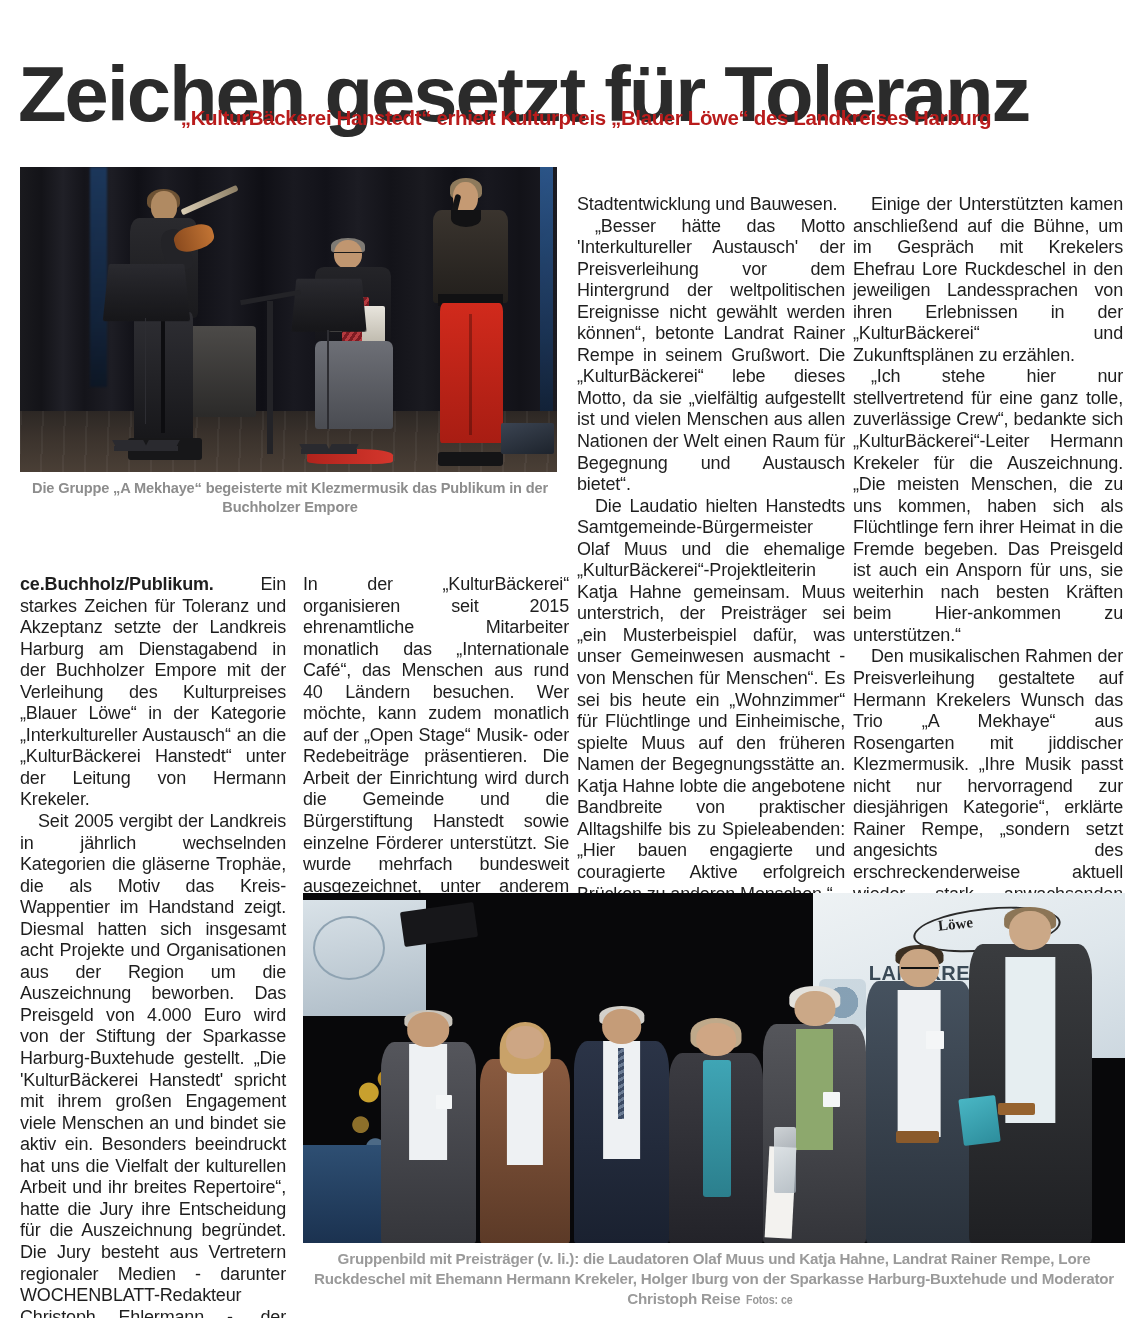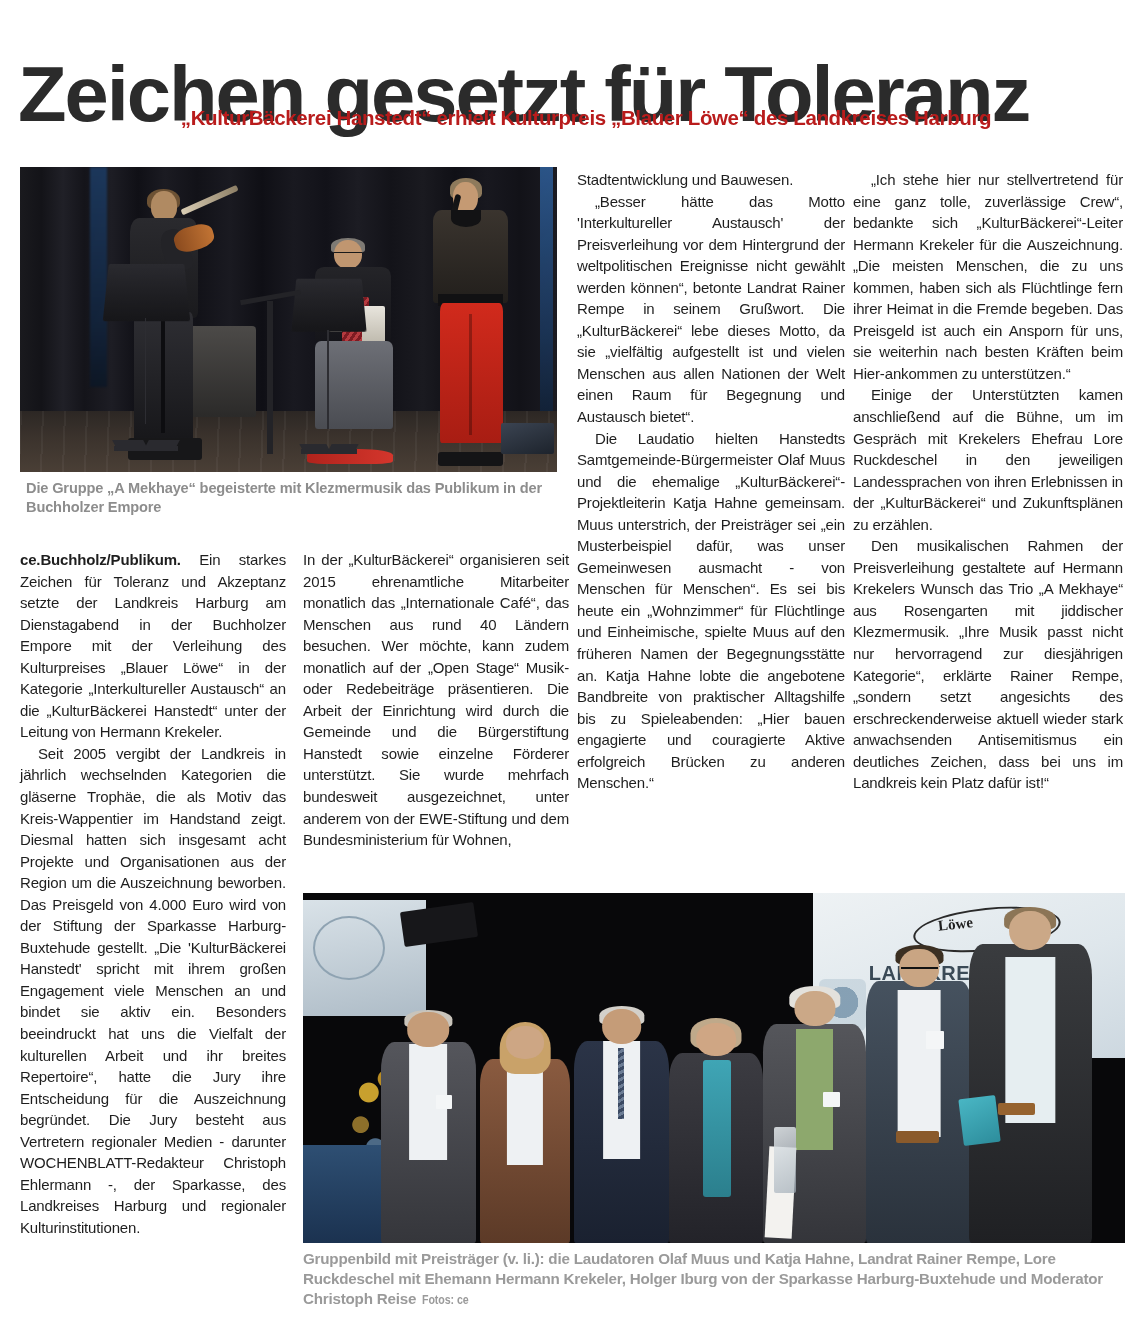--- a/index.html
+++ b/index.html
@@ -65,20 +65,21 @@
   }
   .photo-bottom {
     left: 303px;
     top: 893px;
     width: 822px;
     height: 350px;
   }
 
   .caption {
     position: absolute;
+    text-align: center;
     color: #8d8d8d;
     font-weight: 700;
     line-height: 1.33;
   }
   .caption-top {
     left: 26px;
     top: 479px;
     width: 528px;
     font-size: 14.6px;
     letter-spacing: -0.15px;
@@ -96,28 +97,29 @@
     letter-spacing: -0.1px;
     transform: scaleX(0.86);
     display: inline-block;
     transform-origin: left center;
     margin-left: 6px;
   }
 
   
   .col {
     position: absolute;
-    font-size: 15px;
+    font-size: 18px;
     line-height: 21.55px;
     text-align: justify;
     text-justify: inter-word;
     color: #1e1e1e;
     letter-spacing: -0.16px;
     -webkit-hyphens: manual;
     hyphens: manual;
+    margin-top: 25px;
   }
   .col p {
     margin: 0;
     text-indent: 18px;
   }
   .col p.noindent { text-indent: 0; }
   .lead { font-weight: 700; }
 
   .col-1 { left: 20px;  top: 549px;  width: 266px; }
   .col-2 { left: 303px; top: 549px;  width: 266px; }
@@ -461,22 +463,22 @@
     <p class="noindent">In der „KulturBäckerei“ organisieren seit 2015 ehrenamtliche Mitarbeiter monatlich das „Internationale Café“, das Menschen aus rund 40 Ländern besuchen. Wer möchte, kann zudem monatlich auf der „Open Stage“ Musik- oder Redebeiträge präsentieren. Die Arbeit der Einrichtung wird durch die Gemeinde und die Bürgerstiftung Hanstedt sowie einzelne Förderer unterstützt. Sie wurde mehrfach bundesweit ausgezeichnet, unter anderem von der EWE-Stiftung und dem Bundesministerium für Wohnen,</p>
   </div>
 
   <div class="col col-3">
     <p class="noindent">Stadtentwicklung und Bauwesen.</p>
     <p>„Besser hätte das Motto 'Interkultureller Austausch' der Preisverleihung vor dem Hintergrund der weltpolitischen Ereignisse nicht gewählt werden können“, betonte Landrat Rainer Rempe in seinem Grußwort. Die „KulturBäckerei“ lebe dieses Motto, da sie „vielfältig aufgestellt ist und vielen Menschen aus allen Nationen der Welt einen Raum für Begegnung und Austausch bietet“.</p>
     <p>Die Laudatio hielten Hanstedts Samtgemeinde-Bürgermeister Olaf Muus und die ehemalige „KulturBäckerei“-Projektleiterin Katja Hahne gemeinsam. Muus unterstrich, der Preisträger sei „ein Musterbeispiel dafür, was unser Gemeinwesen ausmacht - von Menschen für Menschen“. Es sei bis heute ein „Wohnzimmer“ für Flüchtlinge und Einheimische, spielte Muus auf den früheren Namen der Begegnungsstätte an. Katja Hahne lobte die angebotene Bandbreite von praktischer Alltagshilfe bis zu Spieleabenden: „Hier bauen engagierte und couragierte Aktive erfolgreich Brücken zu anderen Menschen.“</p>
   </div>
 
   <div class="col col-4">
+    <p>Einige der Unterstützten kamen anschließend auf die Bühne, um im Gespräch mit Krekelers Ehefrau Lore Ruckdeschel in den jeweiligen Landessprachen von ihren Erlebnissen in der „KulturBäckerei“ und Zukunftsplänen zu erzählen.</p>
     <p>„Ich stehe hier nur stellvertretend für eine ganz tolle, zuverlässige Crew“, bedankte sich „KulturBäckerei“-Leiter Hermann Krekeler für die Auszeichnung. „Die meisten Menschen, die zu uns kommen, haben sich als Flüchtlinge fern ihrer Heimat in die Fremde begeben. Das Preisgeld ist auch ein Ansporn für uns, sie weiterhin nach besten Kräften beim Hier-ankommen zu unterstützen.“</p>
-    <p>Einige der Unterstützten kamen anschließend auf die Bühne, um im Gespräch mit Krekelers Ehefrau Lore Ruckdeschel in den jeweiligen Landessprachen von ihren Erlebnissen in der „KulturBäckerei“ und Zukunftsplänen zu erzählen.</p>
     <p>Den musikalischen Rahmen der Preisverleihung gestaltete auf Hermann Krekelers Wunsch das Trio „A Mekhaye“ aus Rosengarten mit jiddischer Klezmermusik. „Ihre Musik passt nicht nur hervorragend zur diesjährigen Kategorie“, erklärte Rainer Rempe, „sondern setzt angesichts des erschreckenderweise aktuell wieder stark anwachsenden Antisemitismus ein deutliches Zeichen, dass bei uns im Landkreis kein Platz dafür ist!“</p>
   </div>
 
   <div class="photo photo-bottom">
     <div class="grp-bg"></div>
 
     <div class="screen">
       <div class="logo-oval"></div>
       <div class="logo-text">Löwe</div>
       <div class="crest"></div>

